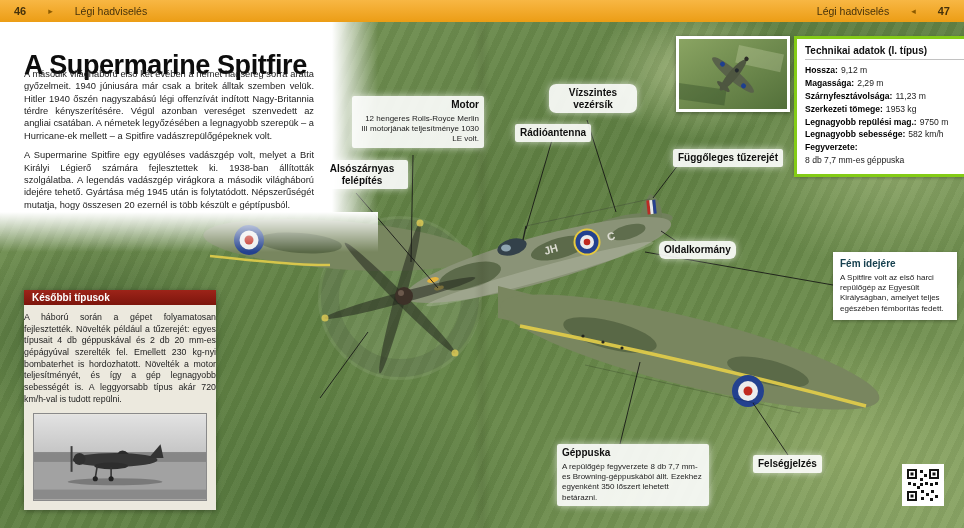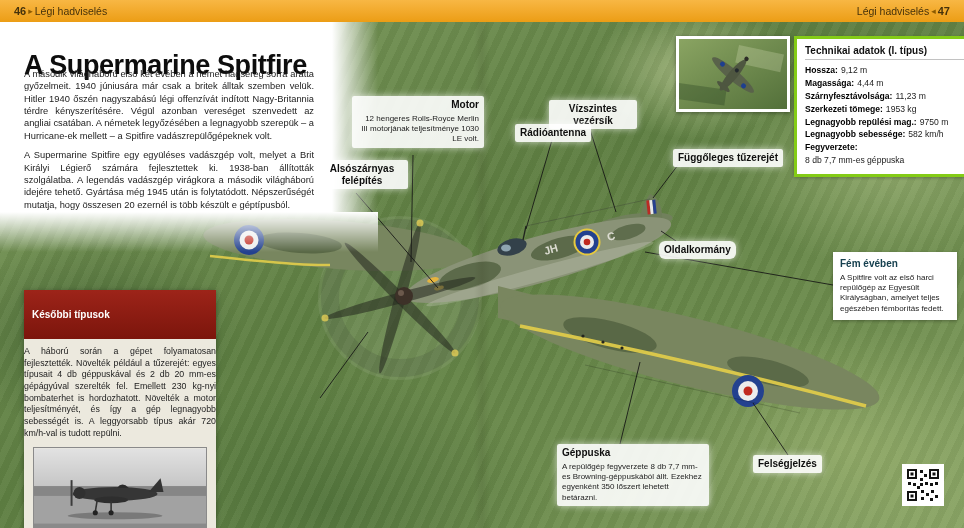--- a/index.html
+++ b/index.html
@@ -4,21 +4,21 @@
 <style>
   html,body{margin:0;padding:0;background:#222;}
   .page{position:relative;width:964px;height:528px;background:#fff;overflow:hidden;
         font-family:"Liberation Sans",sans-serif;}
 
   
   .header{position:absolute;top:0;left:0;width:964px;height:22px;z-index:60;
           background:linear-gradient(#f8b744,#ec9d15);
           display:flex;justify-content:space-between;align-items:center;
           padding:0 14px;box-sizing:border-box;color:#46320b;font-size:10.5px;}
-  .hside{display:flex;align-items:center;gap:2px;}
+  .hside{display:flex;align-items:center;gap:22px;}
   .pgnum{font-weight:bold;font-size:11px;}
   .harrow{color:#8a5a00;font-size:9px;}
 
   
   .photo{position:absolute;left:0;top:22px;width:964px;height:506px;z-index:1;
     background-color:#6b8a4f;
     background-image:
       repeating-linear-gradient(115deg, rgba(255,255,255,0.035) 0 7px, rgba(0,0,0,0.035) 7px 14px),
       radial-gradient(150px 95px at 72% 10%, rgba(214,224,172,.55), transparent 70%),
       radial-gradient(230px 150px at 92% 28%, rgba(184,202,142,.5), transparent 70%),
@@ -65,21 +65,21 @@
   .tech-title{font-size:10px;font-weight:bold;color:#111;border-bottom:1px solid #c2c2c2;
               padding-bottom:3px;margin-bottom:4px;}
   .tech-row{font-size:8.6px;line-height:1.5;color:#222;}
   .tech-row b{margin-right:3px;color:#000;}
   .tech-val-block{display:block;}
 
   
   .later-box{position:absolute;left:24px;top:290px;width:192px;z-index:30;background:#ece9de;
              box-shadow:0 1px 5px rgba(0,0,0,.35);}
   .later-head{background:linear-gradient(#9d2419,#7c150c);color:#fff;font-weight:bold;
-              font-size:10px;padding:19px 8px;}
+              font-size:10px;padding:2px 8px;}
   .later-body{padding:7px 0 5px;font-size:8.8px;line-height:1.33;text-align:justify;color:#222;}
   .later-photo{margin:2px 9px 9px;width:172px;height:86px;border:1px solid #8a8a8a;display:block;}
 
   
   .top-photo{position:absolute;left:676px;top:36px;width:108px;height:70px;z-index:30;
              border:3px solid #fff;box-shadow:0 1px 4px rgba(0,0,0,.4);display:block;}
 
   
   .qr{position:absolute;left:904px;top:466px;width:38px;height:38px;z-index:30;display:block;
       box-shadow:0 0 0 2px #fff;}
@@ -200,58 +200,58 @@
 
   <div class="callout chip center" style="left:352px;top:96px;width:122px;text-align:right;">
     <div class="co-title">Motor</div>
     <div class="co-body">12 hengeres Rolls-Royce Merlin III motorjának teljesítménye 1030 LE volt.</div>
   </div>
 
   <div class="callout chip center" style="left:316px;top:160px;width:82px;">
     <div class="co-title">Alsószárnyas felépítés</div>
   </div>
 
-  <div class="callout chip center" style="left:549px;top:100px;width:78px;">
+  <div class="callout chip center" style="left:549px;top:84px;width:78px;border-radius:7px;">
     <div class="co-title">Vízszintes vezérsík</div>
   </div>
 
   <div class="callout chip nowrap" style="left:515px;top:124px;">
     <div class="co-title">Rádióantenna</div>
   </div>
 
   <div class="callout chip nowrap" style="left:673px;top:149px;">
     <div class="co-title">Függőleges tűzerejét</div>
   </div>
 
   <div class="callout chip nowrap" style="left:659px;top:241px;border-radius:6px;">
     <div class="co-title">Oldalkormány</div>
   </div>
 
   <div class="fem-card">
-    <div class="co-title">Fém évében</div>
+    <div class="co-title">Fém idejére</div>
     <div class="co-body">A Spitfire volt az első harci repülőgép az Egyesült Királyságban, amelyet teljes egészében fémborítás fedett.</div>
   </div>
 
   <div class="callout chip" style="left:557px;top:444px;width:142px;">
     <div class="co-title">Géppuska</div>
     <div class="co-body">A repülőgép fegyverzete 8 db 7,7 mm-es Browning-géppuskából állt. Ezekhez egyenként 350 lőszert lehetett betárazni.</div>
   </div>
 
   <div class="callout chip nowrap" style="left:753px;top:455px;">
     <div class="co-title">Felségjelzés</div>
   </div>
 
 
   <div class="tech-box">
     <div class="tech-title">Technikai adatok (I. típus)</div>
     <div class="tech-row">
       <b>Hossza:</b><span>9,12 m</span>
     </div>
     <div class="tech-row">
-      <b>Magassága:</b><span>4,44 m</span>
+      <b>Magassága:</b><span>2,29 m</span>
     </div>
     <div class="tech-row">
       <b>Szárnyfesztávolsága:</b><span>11,23 m</span>
     </div>
     <div class="tech-row">
       <b>Szerkezeti tömege:</b><span>1953 kg</span>
     </div>
     <div class="tech-row">
       <b>Legnagyobb repülési mag.:</b><span>9750 m</span>
     </div>

